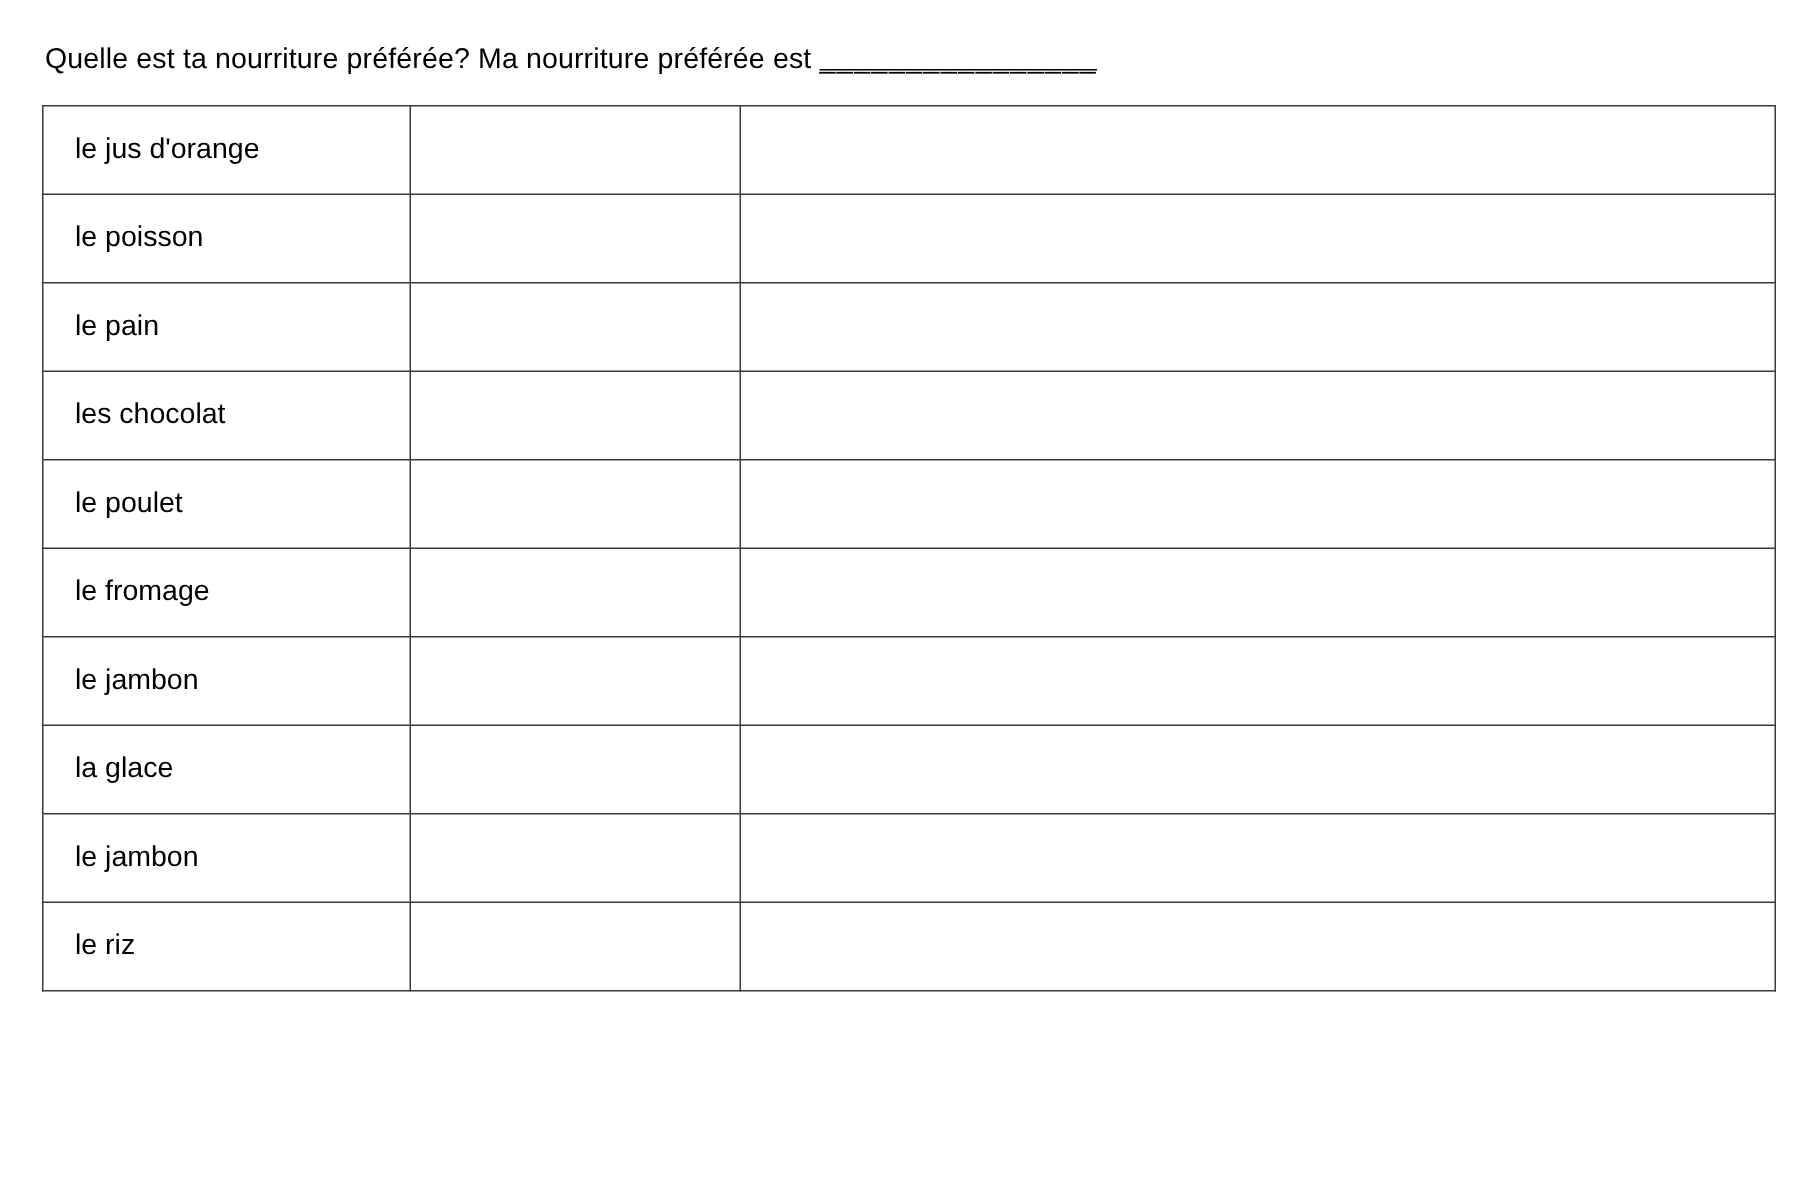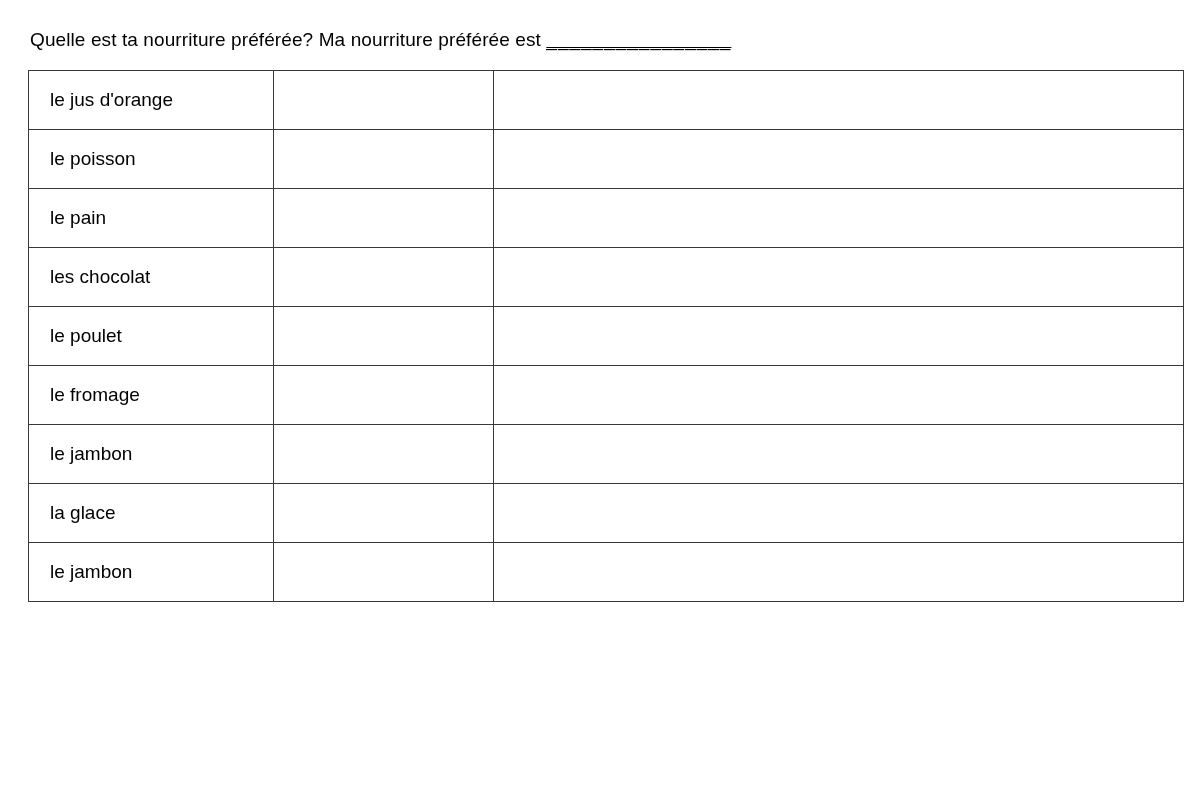--- a/index.html
+++ b/index.html
@@ -110,16 +110,21 @@
       <tr>
         <td>la glace</td>
         <td class="cell-empty"></td>
         <td class="cell-empty"></td>
       </tr>
       <tr>
         <td>le jambon</td>
         <td class="cell-empty"></td>
         <td class="cell-empty"></td>
       </tr>
+      <tr>
+        <td>le riz</td>
+        <td class="cell-empty"></td>
+        <td class="cell-empty"></td>
+      </tr>
     </tbody>
   </table>
 
 </div>
 
 </body></html>

